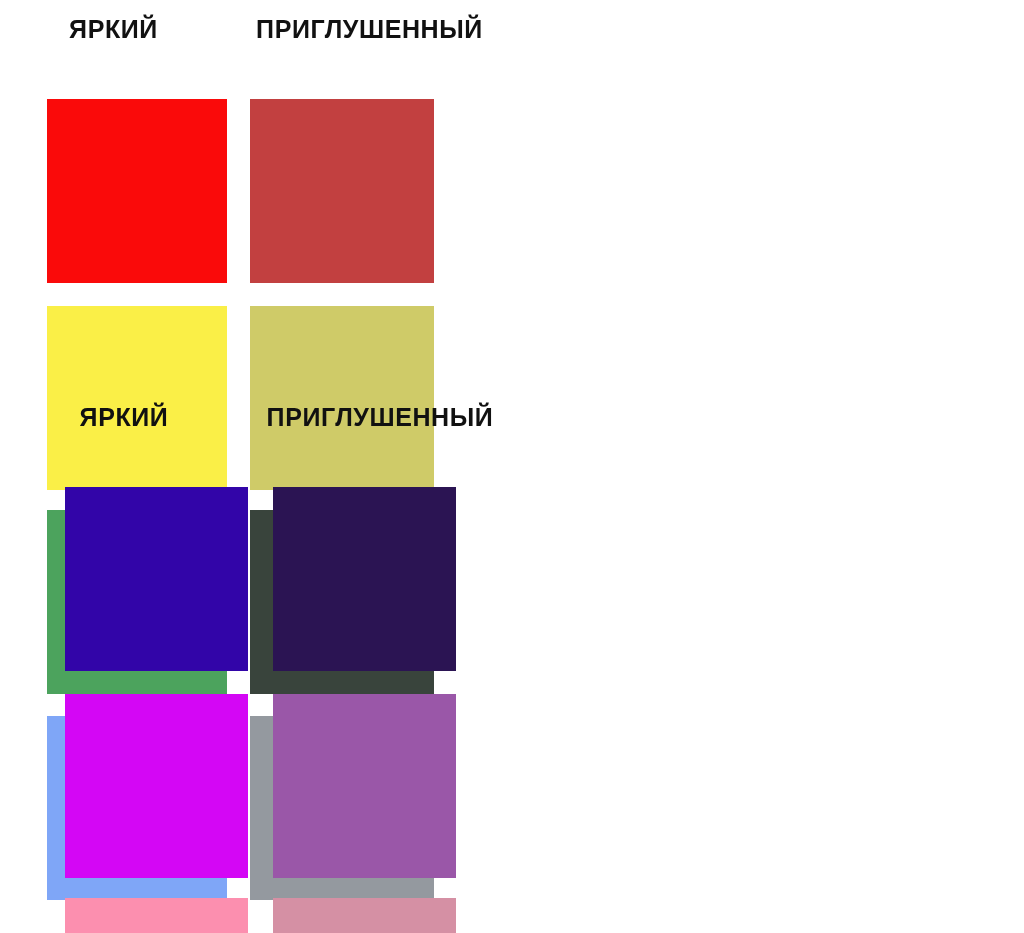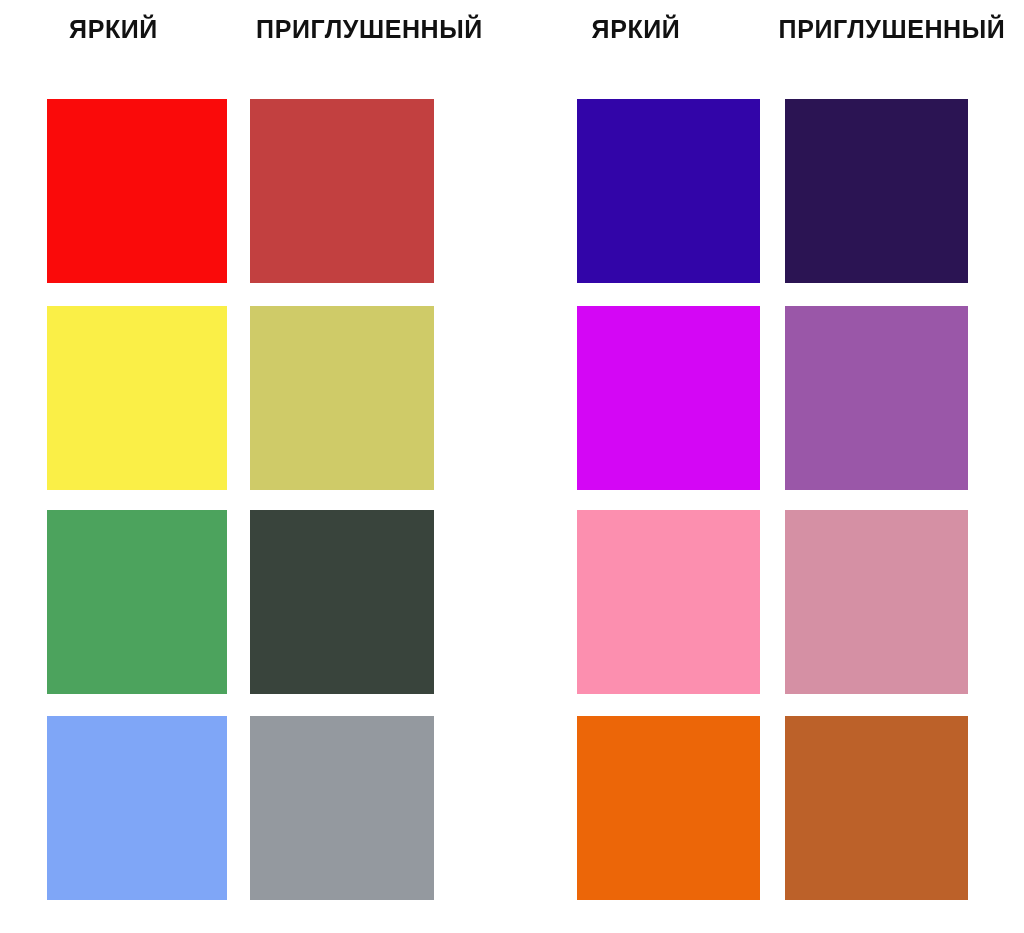--- a/index.html
+++ b/index.html
@@ -16,21 +16,21 @@
     position: relative;
   }
 
   .palette-board {
     position: absolute;
     left: 0;
     top: 0;
     width: 1024px;
     height: 775px;
     display: flex;
-    flex-direction: row;
+    flex-direction: column;
   }
 
   .panel {
     position: relative;
     height: 933px;
     box-sizing: border-box;
   }
   .panel-left  { width: 512px; }
   .panel-right { width: 512px; }
 

